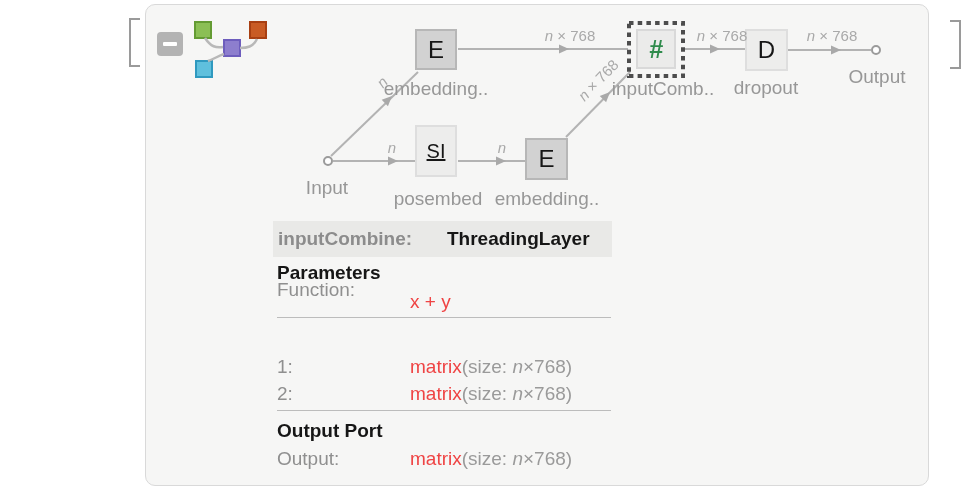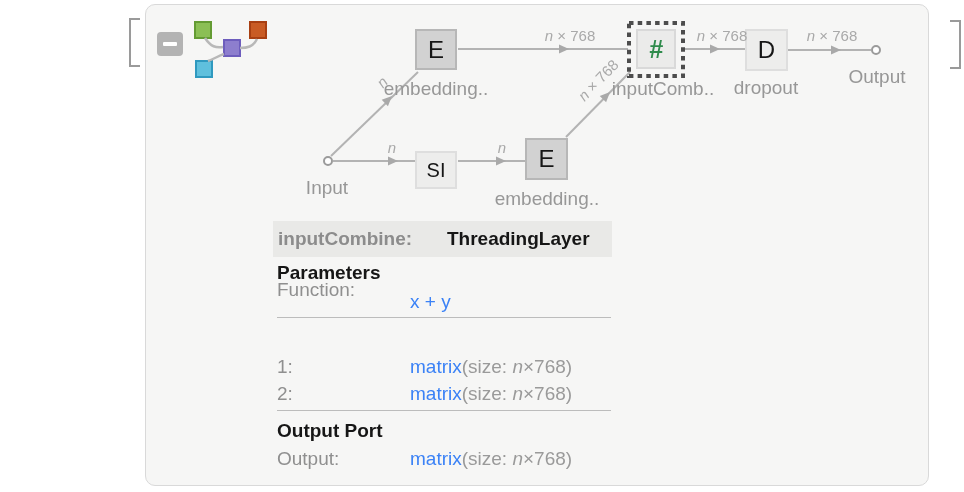--- a/index.html
+++ b/index.html
@@ -47,21 +47,21 @@
   .elabel i{font-style:italic;}
   .elabel.rot{transform:translate(-50%,-50%) rotate(-46deg);}
 
   
   .hl-row{position:absolute;left:273px;top:221px;width:339px;height:36px;background:#e9e9e7;}
   .ins{position:absolute;font-size:19px;line-height:1.1;white-space:pre;}
   .k-gray{color:#8f8f8f;}
   .k-bold{font-weight:bold;color:#8c8c8c;}
   .v-bold{font-weight:bold;color:#161616;}
   .heading{font-weight:bold;color:#161616;}
-  .v-black{color:#3b82f6;}
+  .v-black{color:#ef4444;}
   .v-size{color:#9a9a9a;}
   .v-size i{font-style:italic;}
   .rule{position:absolute;left:277px;width:334px;height:1px;background:#bcbcbc;}
 </style>
 </head>
 <body>
 
 <div id="root">
 
   <div class="bracket bracket-left"></div>
@@ -106,27 +106,28 @@
       <polygon points="0,0 -10,-4.5 -10,4.5" transform="translate(610,92) rotate(-45)"></polygon>
     </g>
 
     <rect x="629" y="23" width="54" height="53" fill="none" stroke="#4d4d4d" stroke-width="4" stroke-dasharray="4.5 4.2"></rect>
 
     <circle cx="328" cy="161" r="4" fill="#ffffff" stroke="#9b9b9b" stroke-width="2"></circle>
     <circle cx="876" cy="50" r="4" fill="#ffffff" stroke="#9b9b9b" stroke-width="2"></circle>
   </svg>
 
   <div class="node node-dark glyph-e" style="left:415px;top:29px;width:42px;height:41px;">E</div>
-  <div class="node node-light glyph-si" style="left:415px;top:151px;width:42px;height:38px;">SI</div>
+  <div class="node node-light glyph-si" style="left:415px;top:125px;width:42px;height:52px;text-decoration:underline;">SI</div>
   <div class="node node-dark glyph-e" style="left:525px;top:138px;width:43px;height:42px;">E</div>
   <div class="node node-hash glyph-hash" style="left:636px;top:29px;width:40px;height:40px;">#</div>
   <div class="node node-light glyph-d" style="left:745px;top:29px;width:43px;height:42px;">D</div>
 
   <span class="nlabel" style="left:436px;top:78px;">embedding..</span>
   <span class="nlabel" style="left:327px;top:177px;">Input</span>
+  <span class="nlabel" style="left:438px;top:188px;">posembed</span>
   <span class="nlabel" style="left:547px;top:188px;">embedding..</span>
   <span class="nlabel" style="left:663px;top:78px;">inputComb..</span>
   <span class="nlabel" style="left:766px;top:77px;">dropout</span>
   <span class="nlabel" style="left:877px;top:66px;">Output</span>
 
   <span class="elabel" style="left:570px;top:27px;"><i>n</i><span> × 768</span></span>
   <span class="elabel" style="left:722px;top:27px;"><i>n</i><span> × 768</span></span>
   <span class="elabel" style="left:832px;top:27px;"><i>n</i><span> × 768</span></span>
   <span class="elabel rot" style="left:598px;top:80px;"><i>n</i><span> × 768</span></span>
   <span class="elabel" style="left:392px;top:139px;"><i>n</i></span>

